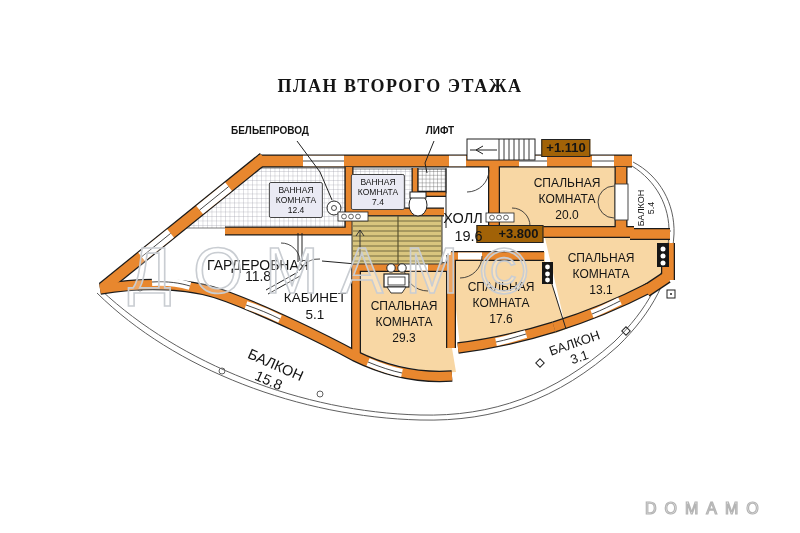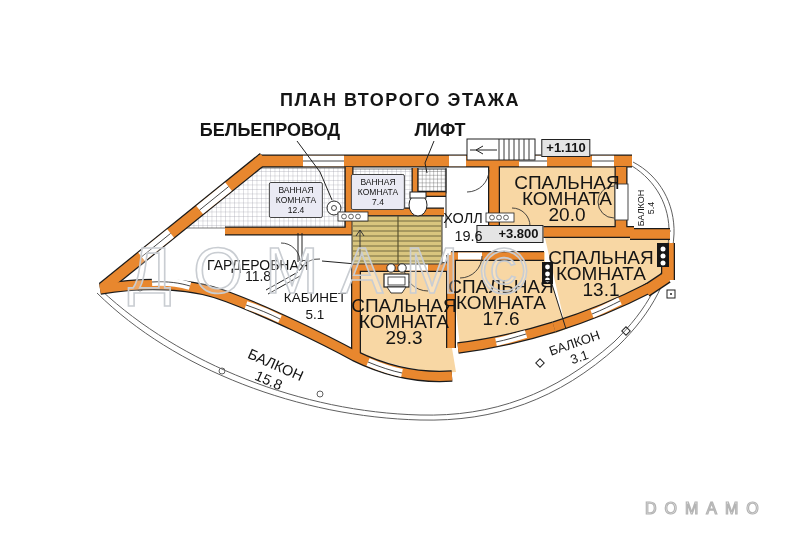--- a/index.html
+++ b/index.html
@@ -1,24 +1,24 @@
 <!DOCTYPE html>
 <html style="--wall: #E8872E; --room: #F8D7A4; --stair: #D9C57E; --bathbox: #EAEAF4;"><head>
 <meta charset="utf-8">
 <style>
   html,body{margin:0;padding:0;background:#fff;}
   #stage{position:relative;width:800px;height:533px;background:#fff;overflow:hidden;
          font-family:"Liberation Sans","DejaVu Sans",sans-serif;color:#141414;}
   #plan-svg{position:absolute;left:0;top:0;z-index:1;}
   .lbl{position:absolute;z-index:2;transform:translate(-50%,-50%);text-align:center;
        white-space:nowrap;color:#141414;line-height:1.2;}
-  .room-lbl{font-size:19px;line-height:16px;}
+  .room-lbl{font-size:12px;line-height:16px;}
   .title{font-size:18px;font-weight:bold;letter-spacing:1.5px;}
-  .callout{font-size:18px;font-weight:bold;}
-  .elev{background:#e5e5e5;border:1.2px solid #222;padding:0 4px;font-size:13px;
+  .callout{font-size:10px;font-weight:bold;}
+  .elev{background:#a16207;border:1.2px solid #222;padding:0 4px;font-size:13px;
         font-weight:600;line-height:16px;}
   .bathbox{background:var(--bathbox);border:0.8px solid #444;border-radius:2px;
            font-size:8.5px;line-height:10px;padding:2px 6px;}
   .small-lbl{font-size:14px;line-height:11px;}
   .study-lbl{font-size:13.5px;line-height:17px;}
   .hall-lbl{font-size:14.5px;line-height:18px;text-align:right;}
   .rot-90{transform:translate(-50%,-50%) rotate(-90deg);font-size:9px;line-height:10px;}
   .rot-b31{transform:translate(-50%,-50%) rotate(-19deg);font-size:13px;line-height:15px;}
   .rot-b158{transform:translate(-50%,-50%) rotate(24deg);font-size:14.5px;line-height:17px;}
   .wm-center{position:absolute;z-index:3;pointer-events:none;font-size:64px;font-weight:400;
@@ -237,21 +237,21 @@
       <circle cx="663" cy="256" r="2.5" fill="#fff"></circle>
       <circle cx="663" cy="263" r="2.5" fill="#fff"></circle>
     </g>
 
     <g class="thin">
       <path d="M297,141 L320,172 L332,200"></path>
       <path d="M434,141 L425,163 L427,173"></path>
     </g>
   </svg>
 
-  <div class="lbl title" style="left:400px;top:101px;">ПЛАН ВТОРОГО ЭТАЖА</div>
+  <div class="lbl title" style="left:400px;top:87px;font-family:Liberation Serif, serif;">ПЛАН ВТОРОГО ЭТАЖА</div>
 
   <div class="lbl callout" style="left:270px;top:131px;">БЕЛЬЕПРОВОД</div>
   <div class="lbl callout" style="left:440px;top:131px;">ЛИФТ</div>
 
   <div class="lbl elev" style="left:566px;top:148px;">+1.110</div>
   <div class="lbl elev" style="left:510px;top:234px;padding-left:21px;">+3.800</div>
 
   <div class="lbl bathbox" style="left:296px;top:200px;">
     <div>ВАННАЯ</div>
     <div>КОМНАТА</div>

